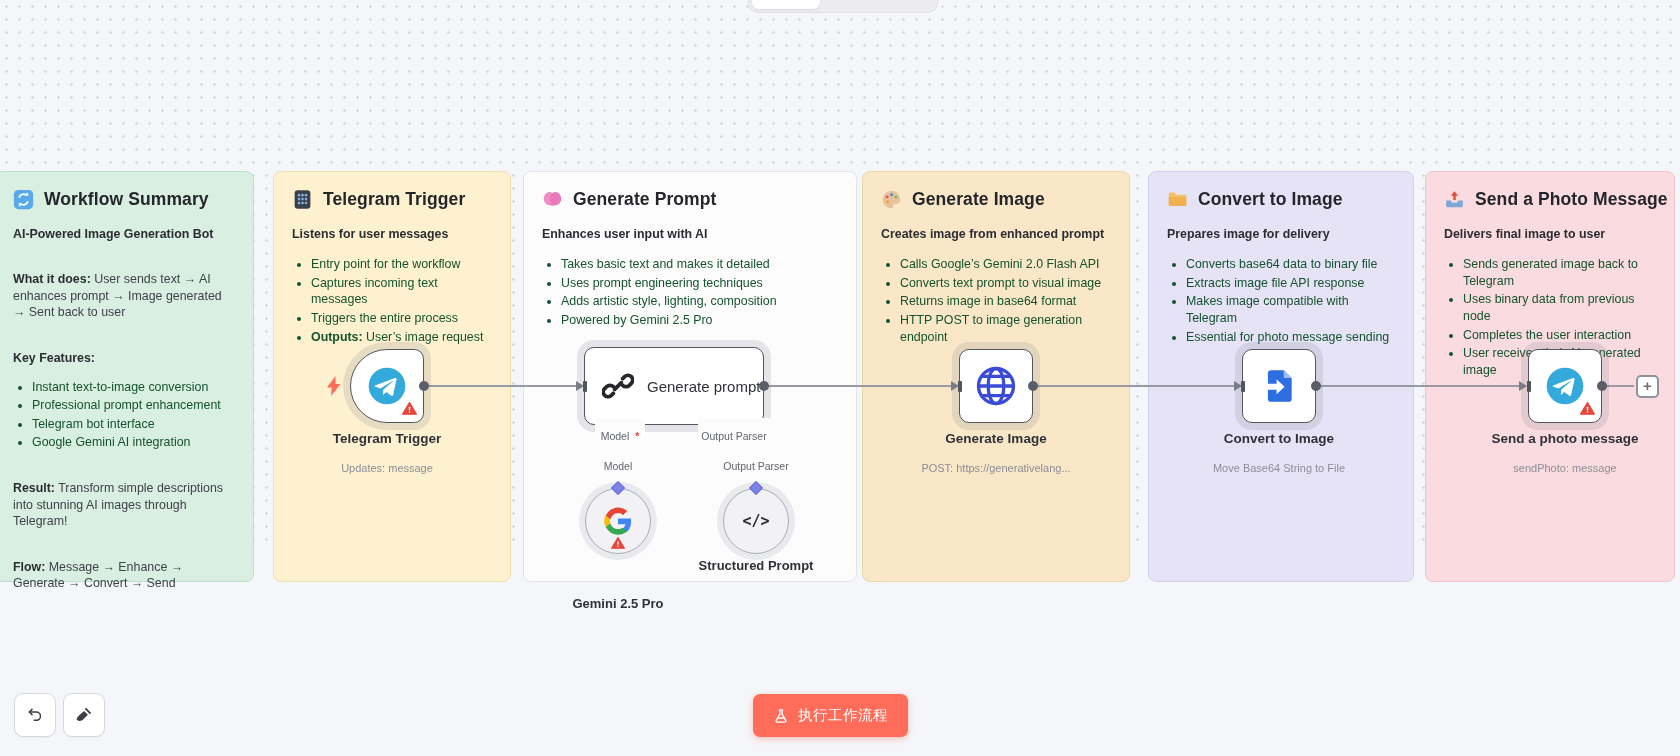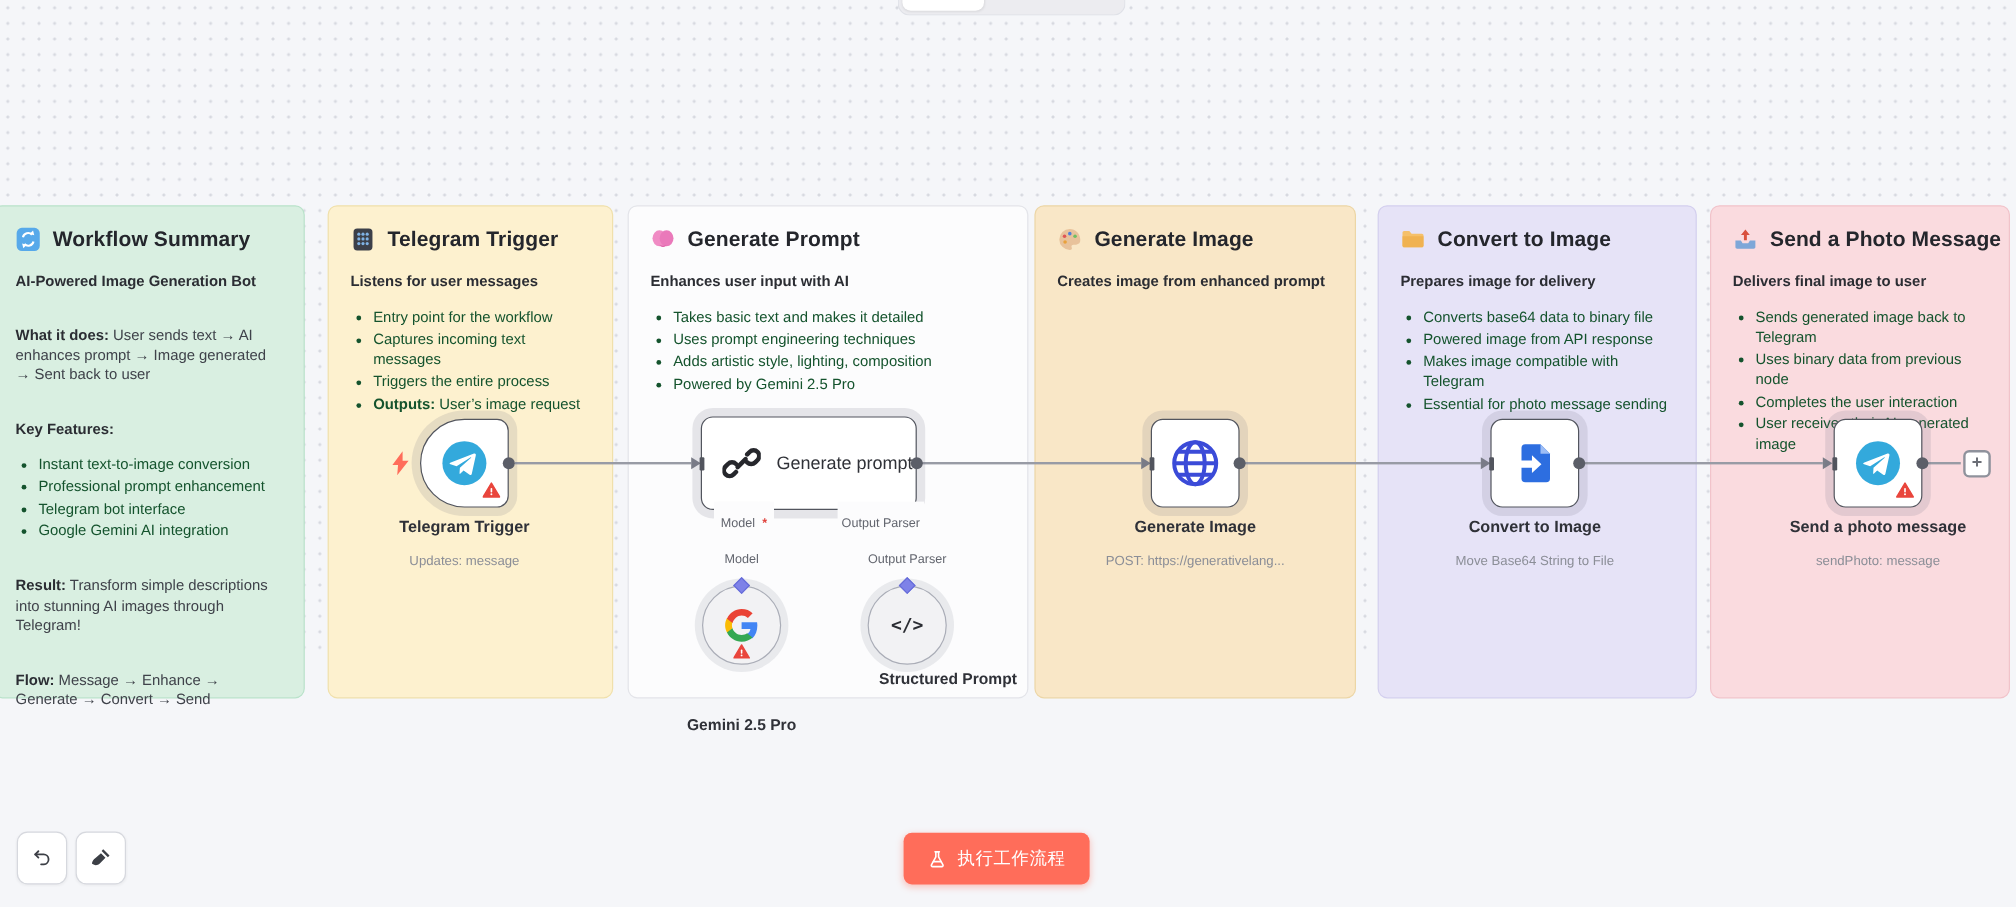--- a/index.html
+++ b/index.html
@@ -228,34 +228,40 @@
       <svg viewBox="0 0 24 24">
           <path d="M12 2a10 10 0 1 0 0 20c1.8 0 2.4-1.2 1.8-2.4-.7-1.4.2-2.6 1.8-2.6H18a4.5 4.5 0 0 0 4-4.6C21.8 6 17.4 2 12 2z" fill="#e8c29b"></path>
           <circle cx="7" cy="9" r="1.7" fill="#e05555"></circle>
           <circle cx="12" cy="6.5" r="1.7" fill="#4f7fd9"></circle>
           <circle cx="17" cy="9" r="1.7" fill="#6fbf63"></circle>
           <circle cx="7.5" cy="14.5" r="1.7" fill="#e9a13b"></circle>
         </svg>
       <span class="note-title">Generate Image</span>
     </div>
     <div class="note-lead">Creates image from enhanced prompt</div>
+    <ul>
+      <li>Calls Google’s Gemini 2.0 Flash API</li>
+      <li>Converts text prompt to visual image</li>
+      <li>Returns image in base64 format</li>
+      <li>HTTP POST to image generation endpoint</li>
+    </ul>
   </div>
 
   <div class="note note-purple">
     <div class="note-title-row">
       <svg viewBox="0 0 24 24">
           <path d="M2 5.5C2 4.7 2.7 4 3.5 4h5l2.2 2.5H20.5c.8 0 1.5.7 1.5 1.5v10c0 .8-.7 1.5-1.5 1.5h-17C2.7 19.5 2 18.8 2 18z" fill="#f5c06a"></path>
           <path d="M2 9h20v9c0 .8-.7 1.5-1.5 1.5h-17C2.7 19.5 2 18.8 2 18z" fill="#f0b251"></path>
         </svg>
       <span class="note-title">Convert to Image</span>
     </div>
     <div class="note-lead">Prepares image for delivery</div>
     <ul>
       <li>Converts base64 data to binary file</li>
-      <li>Powered image from API response</li>
+      <li>Extracts image file API response</li>
       <li>Makes image compatible with Telegram</li>
       <li>Essential for photo message sending</li>
     </ul>
   </div>
 
   <div class="note note-pink">
     <div class="note-title-row">
       <svg viewBox="0 0 24 24">
           <path d="M12 2.5l4.2 5.2h-2.8v5h-2.8v-5H7.8z" fill="#d94f3d"></path>
           <path d="M2.5 13h5.2l1.6 2.7h5.4l1.6-2.7h5.2v6.3c0 .9-.7 1.6-1.6 1.6H4.1c-.9 0-1.6-.7-1.6-1.6z" fill="#7ea7d8"></path>
@@ -338,21 +344,21 @@
   </div>
   <div class="diamond" style="left:613px;top:483px;"></div>
   <div class="nlabel" style="left:508px;top:558px;">
     <div class="nname" style="font-size:13px;margin-top:38px;">Gemini 2.5 Pro</div>
   </div>
 
   <div class="subcircle" style="left:723px;">
     <span class="code-glyph">&lt;/&gt;</span>
   </div>
   <div class="diamond" style="left:751px;top:483px;"></div>
-  <div class="nlabel" style="left:680px;top:558px;">
+  <div class="nlabel" style="left:646px;top:558px;">
     <div class="nname" style="font-size:13px;">Structured Prompt</div>
   </div>
 
   <div class="node node-sq" style="left:959px;">
     <svg width="42" height="42" viewBox="0 0 24 24" fill="none" stroke="#3b4bd8" stroke-width="1.9">
         <circle cx="12" cy="12" r="10"></circle>
         <ellipse cx="12" cy="12" rx="4.5" ry="10"></ellipse>
         <path d="M2 12h20M3.5 6.5h17M3.5 17.5h17"></path>
       </svg>
     <span class="port-in"></span>

